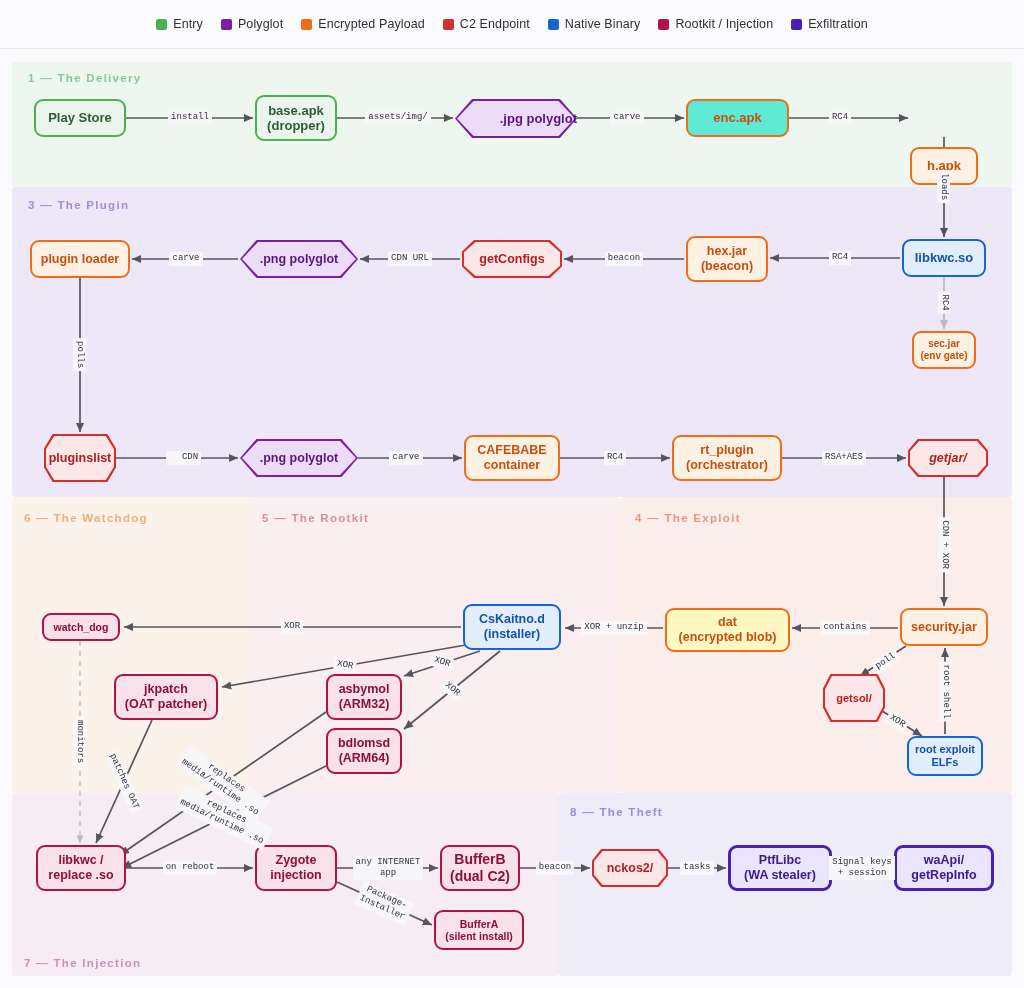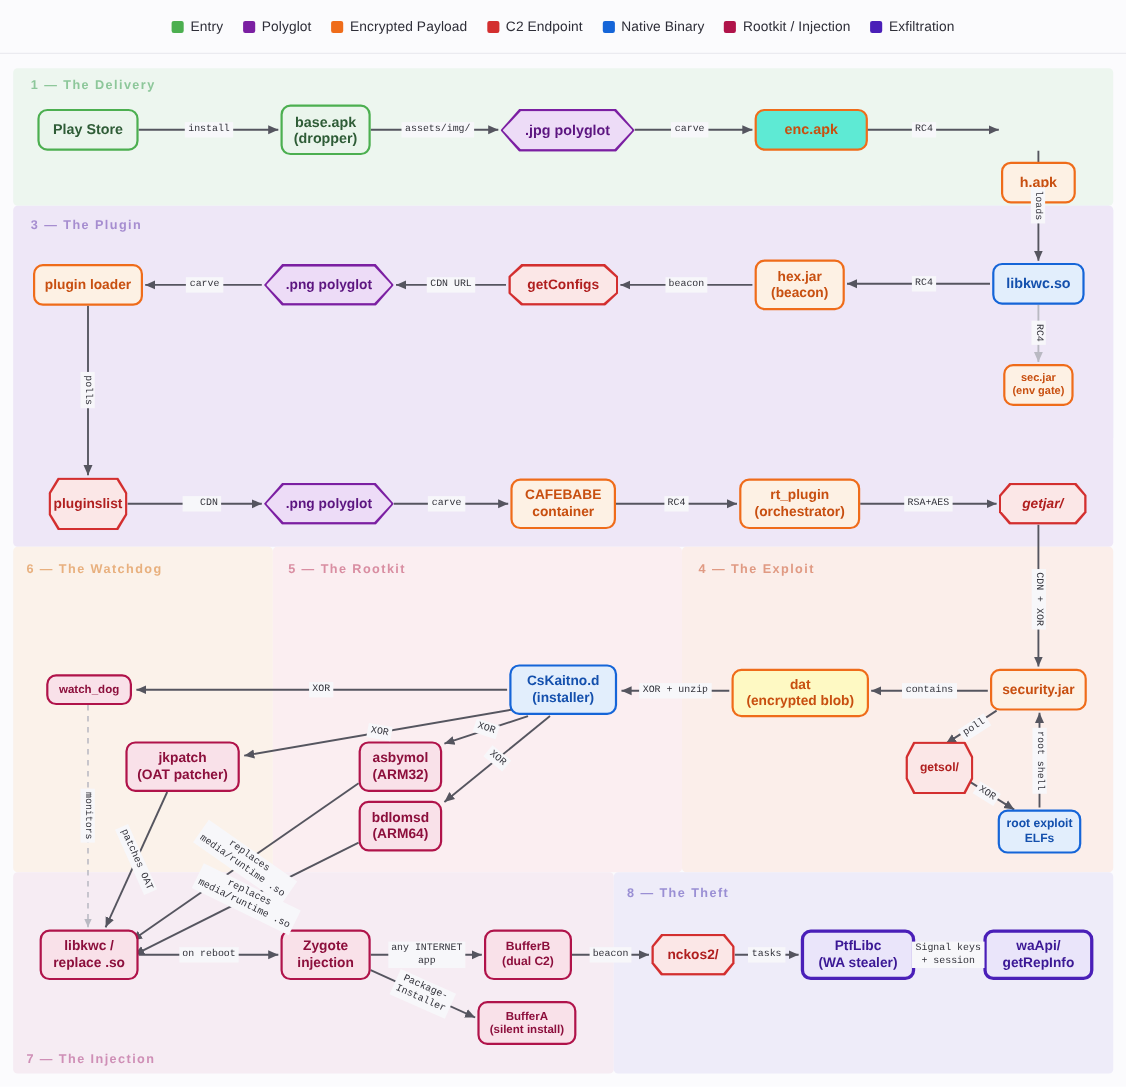--- a/index.html
+++ b/index.html
@@ -146,21 +146,21 @@
         <div style="position: relative; z-index: 2;">
           <span>Play Store</span>
         </div>
       </div>
       <div class="node rect" style="left: 255px; top: 95px; width: 82px; height: 46px; font-size: 13px; color: rgb(46, 92, 54); background: rgb(234, 245, 236); border-color: rgb(76, 175, 80);">
         <div style="position: relative; z-index: 2;">
           <span>base.apk</span>
           <span>(dropper)</span>
         </div>
       </div>
-      <div class="shp" style="left: 455px; top: 99px; width: 122px; height: 39px; font-size: 13px; color: rgb(92, 21, 128);">
+      <div class="shp" style="left: 455px; top: 99px; width: 122px; height: 39px; font-size: 13px; color: rgb(92, 21, 128); justify-content: flex-end;">
         <div class="hex" style="position: absolute; inset: 0px; background: rgb(123, 31, 162);"></div>
         <div class="hex" style="position: absolute; inset: 2px; background: rgb(237, 220, 247);"></div>
         <div style="position: relative; z-index: 2;"><span>.jpg polyglot</span></div>
       </div>
       <div class="node rect" style="left: 686px; top: 99px; width: 103px; height: 38px; font-size: 13px; color: rgb(200, 79, 16); background: #5eead4; border-color: rgb(239, 108, 26);">
         <div style="position: relative; z-index: 2;">
           <span>enc.apk</span>
         </div>
       </div>
       <div class="node rect" style="left: 910px; top: 99px; width: 68px; height: 38px; font-size: 13px; color: rgb(200, 79, 16); background: rgb(253, 241, 228); border-color: rgb(239, 108, 26); margin-top: 48px;">
@@ -283,21 +283,21 @@
           <span>libkwc /</span>
           <span>replace .so</span>
         </div>
       </div>
       <div class="node rect" style="left: 255px; top: 845px; width: 82px; height: 46px; font-size: 12.5px; color: rgb(140, 15, 60); background: rgb(249, 225, 233); border-color: rgb(176, 19, 74);">
         <div style="position: relative; z-index: 2;">
           <span>Zygote</span>
           <span>injection</span>
         </div>
       </div>
-      <div class="node rect" style="left: 440px; top: 845px; width: 80px; height: 46px; font-size: 11px; color: rgb(140, 15, 60); background: rgb(249, 225, 233); border-color: rgb(176, 19, 74);">
+      <div class="node rect" style="left: 440px; top: 845px; width: 80px; height: 46px; font-size: 14px; color: rgb(140, 15, 60); background: rgb(249, 225, 233); border-color: rgb(176, 19, 74);">
         <div style="position: relative; z-index: 2;">
           <span>BufferB</span>
           <span>(dual C2)</span>
         </div>
       </div>
       <div class="node rect" style="left: 434px; top: 910px; width: 90px; height: 40px; font-size: 10.5px; color: rgb(140, 15, 60); background: rgb(249, 225, 233); border-color: rgb(176, 19, 74);">
         <div style="position: relative; z-index: 2;">
           <span>BufferA</span>
           <span>(silent install)</span>
         </div>

